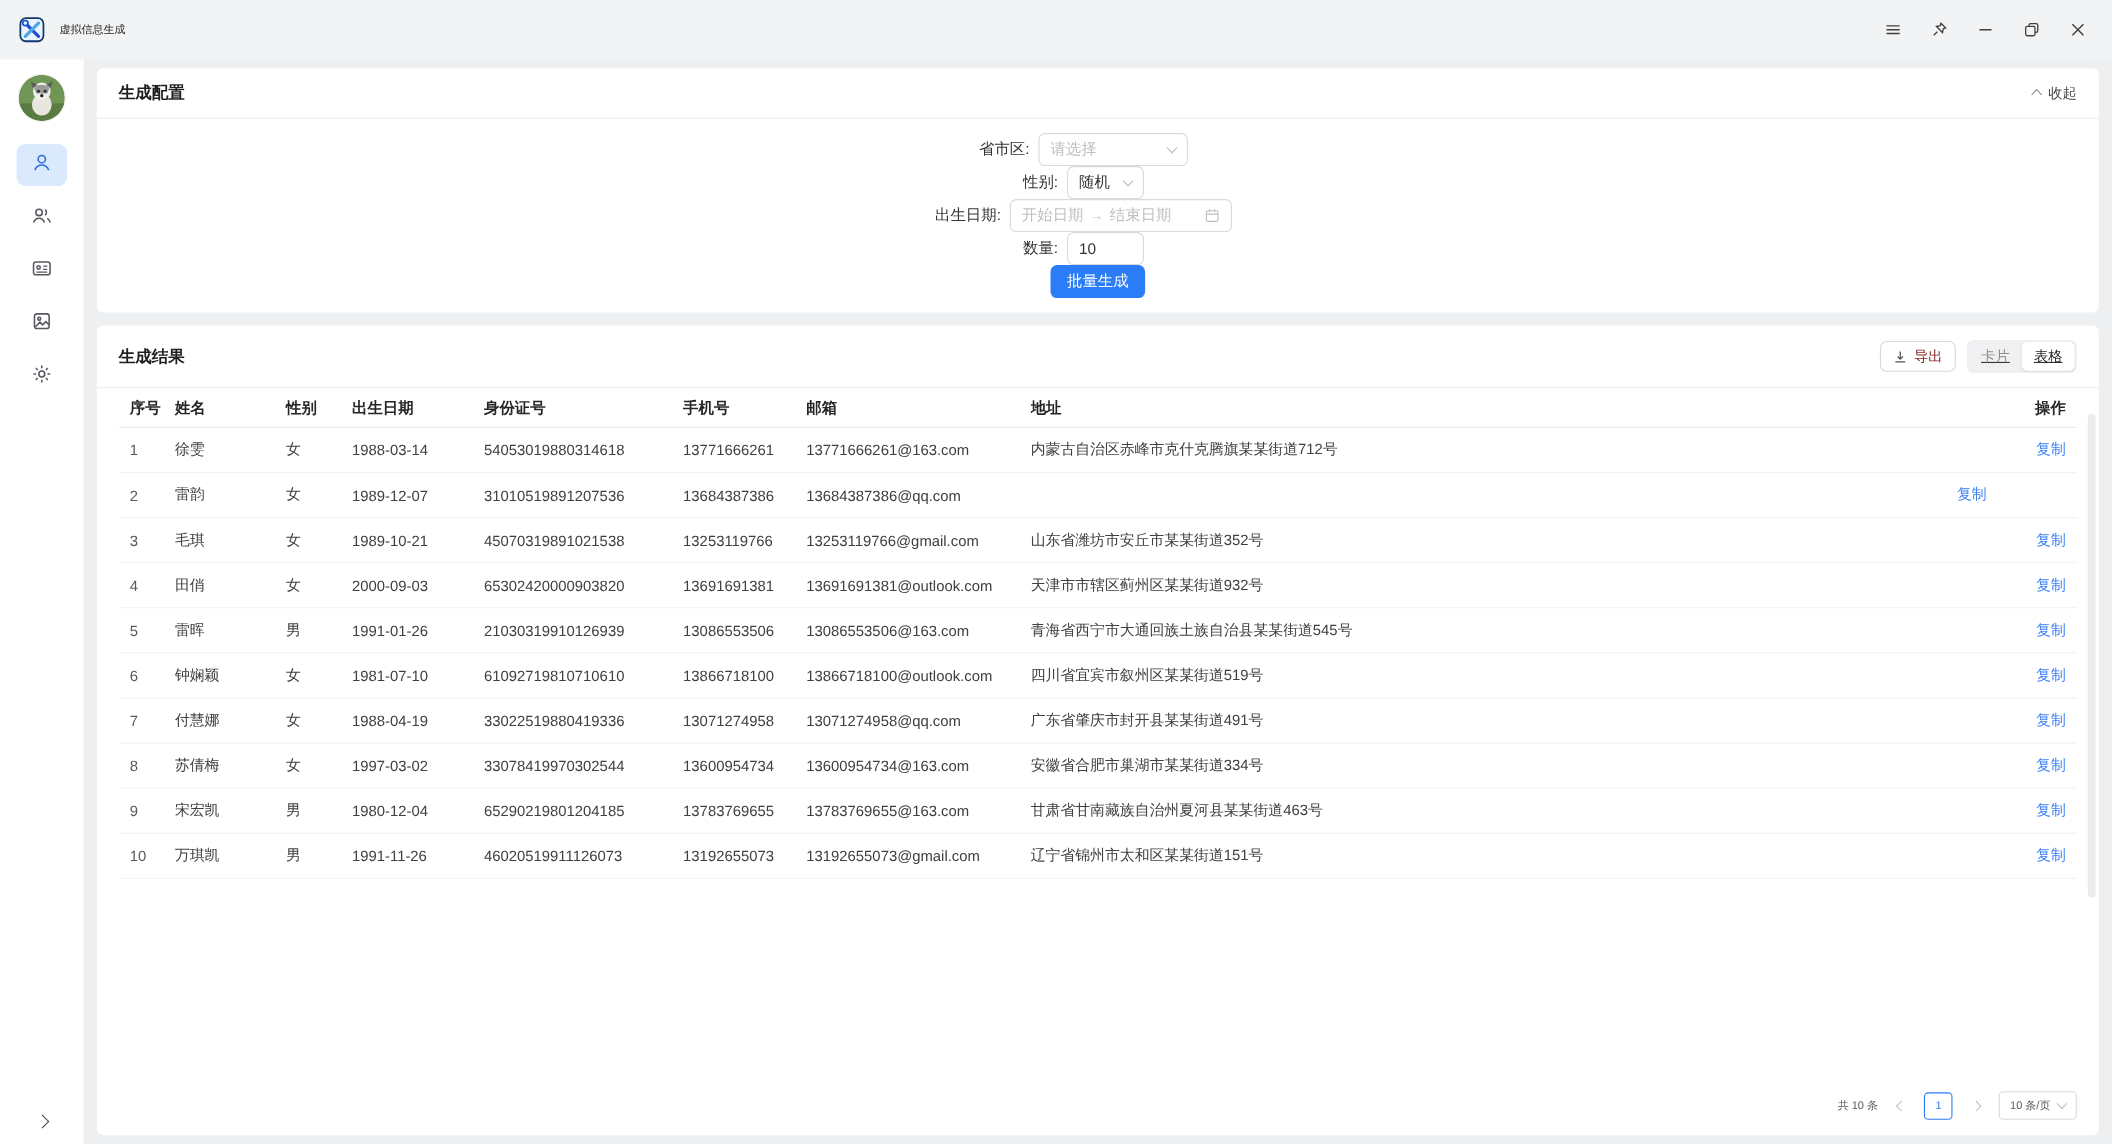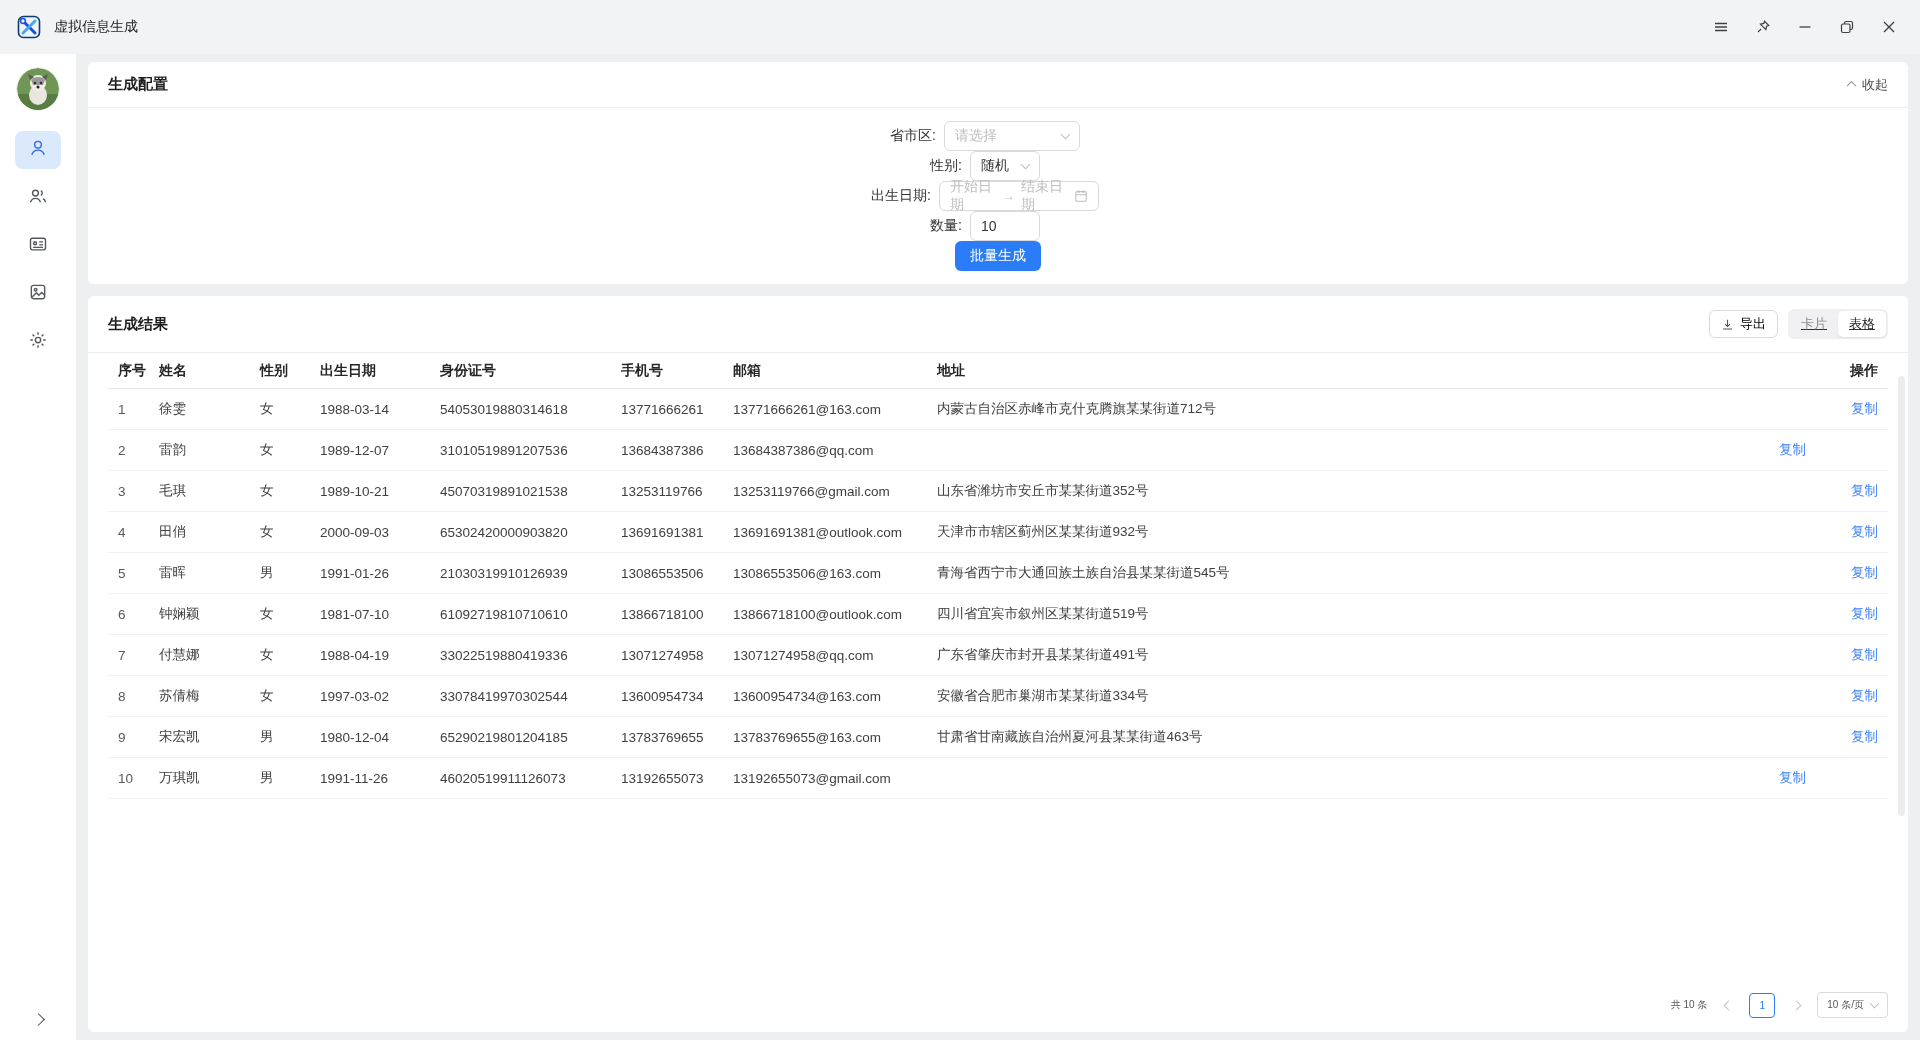--- a/index.html
+++ b/index.html
@@ -2,21 +2,21 @@
 <html><head>
 <meta charset="utf-8">
 <style>
   * { margin:0; padding:0; box-sizing:border-box; }
   html,body { width:1920px; height:1040px; overflow:hidden; }
   body { font-family:"Liberation Sans","DejaVu Sans",sans-serif; background:#edeff1; color:#333; }
 
   
   .titlebar { height:54px; background:#f2f3f4; display:flex; align-items:center; padding:0 10px 0 16px; }
   .app-icon { width:26px; height:26px; margin-right:12px; display:flex; align-items:center; justify-content:center; }
-  .app-title { font-size:14px; color:#1f1f1f; }
+  .app-title { font-size:10px; color:#1f1f1f; }
   .win-controls { margin-left:auto; display:flex; }
   .win-btn { width:42px; height:38px; display:flex; align-items:center; justify-content:center; color:#404040; cursor:default; border-radius:6px; }
   .win-btn svg { stroke:#404040; }
 
   
   .shell { display:flex; height:986px; }
   .sidebar { width:76px; background:#ffffff; display:flex; flex-direction:column; align-items:center; padding-top:14px; position:relative; flex:none; }
   .avatar { width:42px; height:42px; border-radius:50%; overflow:hidden; margin-bottom:16px; cursor:pointer; box-shadow:0 0 0 1px rgba(0,0,0,.06); }
   .nav-item { width:46px; height:38px; border-radius:8px; display:flex; align-items:center; justify-content:center; margin:5px 0; cursor:pointer; }
   .nav-item svg { stroke:#55595f; }
@@ -37,29 +37,29 @@
   .chev.left { transform:rotate(135deg); border-color:#c4c4c4; }
   .chev.right { transform:rotate(-45deg); border-color:#c4c4c4; }
 
   .config-form { display:flex; align-items:center; padding:13px 20px; font-size:14px; color:#333;flex-direction:column; }
   .f-label { margin-right:8px; white-space:nowrap; }
   .f-group { display:flex; align-items:center; margin-right:26px; }
   .box { height:30px; border:1px solid #d9d9d9; border-radius:6px; background:#fff; display:flex; align-items:center; padding:0 10px; cursor:pointer; }
   .placeholder { color:#bfbfbf; }
   .region-select { width:136px; }
   .gender-select { width:70px; }
-  .date-range { width:160px; gap:6px; }
+  .date-range { width:202px; gap:6px; }
   .date-range .sep { color:#c0c0c0; font-size:12px; }
   .qty-input { width:70px; height:30px; border:1px solid #d9d9d9; border-radius:6px; padding:0 10px; font-size:14px; color:#333; font-family:inherit; }
   .btn-primary { height:30px; padding:0 15px; border:none; border-radius:6px; background:#2b7cf7; color:#fff; font-size:14px; cursor:pointer; font-family:inherit; }
 
   
   .results { flex:1; display:flex; flex-direction:column; position:relative; min-height:0; }
   .tools { margin-left:auto; display:flex; align-items:center; }
-  .export-btn { height:28px; border:1px solid #d9d9d9; border-radius:6px; background:#fff; display:flex; align-items:center; gap:6px; padding:0 11px; font-size:13px; color:#000000; cursor:pointer; font-family:Liberation Sans, sans-serif; }
+  .export-btn { height:28px; border:1px solid #d9d9d9; border-radius:6px; background:#fff; display:flex; align-items:center; gap:6px; padding:0 11px; font-size:13px; color:#7f1d1d; cursor:pointer; font-family:Liberation Sans, sans-serif; }
   .segmented { margin-left:10px; background:#f0f0f2; border-radius:6px; padding:2px; display:flex; font-size:13px;text-decoration:underline; }
   .segment { padding:4px 11px; color:#8c8c8c; border-radius:5px; cursor:pointer; }
   .segment.active { background:#fff; color:#262626; box-shadow:0 1px 2px rgba(0,0,0,.08); }
 
   .table-wrap { padding:0 20px; }
   .thead, .trow { display:grid; grid-template-columns:51px 101px 60px 120px 181px 112px 204px 1fr 72px; align-items:center; }
   .thead { height:36px; border-bottom:1px solid #e9e9e9; font-weight:bold; font-size:14px; color:#262626; }
   .trow { height:41px; border-bottom:1px solid #f2f2f2; font-size:13.5px; color:#404040; }
   .c1 { padding-left:10px; }
   .c8 { padding-right:10px; overflow:hidden; text-overflow:ellipsis; white-space:nowrap; }
@@ -378,20 +378,21 @@
   </div>
 
   <div class="trow">
     <span class="c1" style="color:#595959;">10</span>
     <span>万琪凯</span>
     <span>男</span>
     <span>1991-11-26</span>
     <span>46020519911126073</span>
     <span>13192655073</span>
     <span>13192655073@gmail.com</span>
+    <span class="c8">辽宁省锦州市太和区某某街道151号</span>
     <span class="c9"><a class="copy-link">复制</a></span>
   </div>
 </div>
       </div>
 
       <div class="scroll-thumb"></div>
 
       <div class="pager">
         <span>共 10 条</span>
         <span class="pg-arrow">

